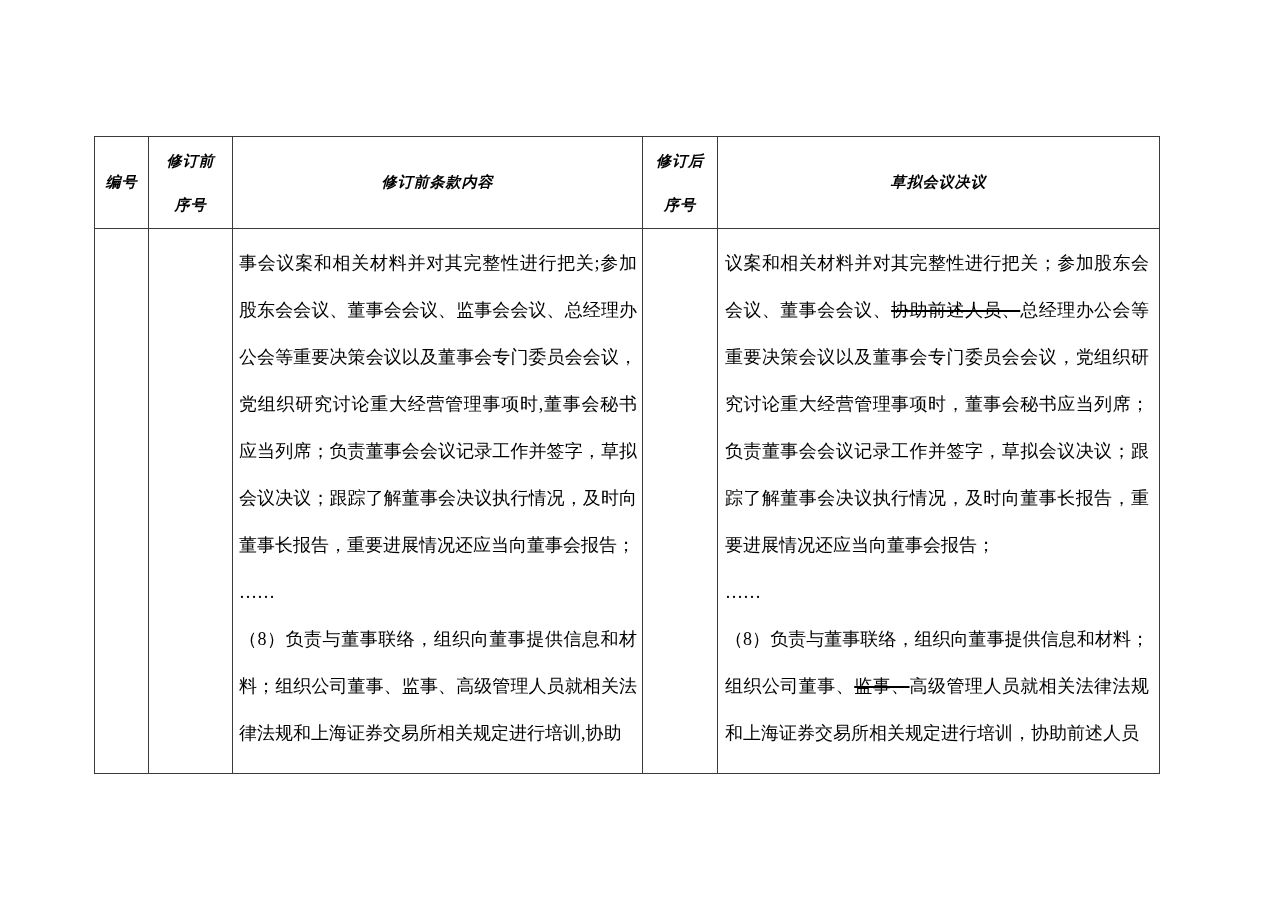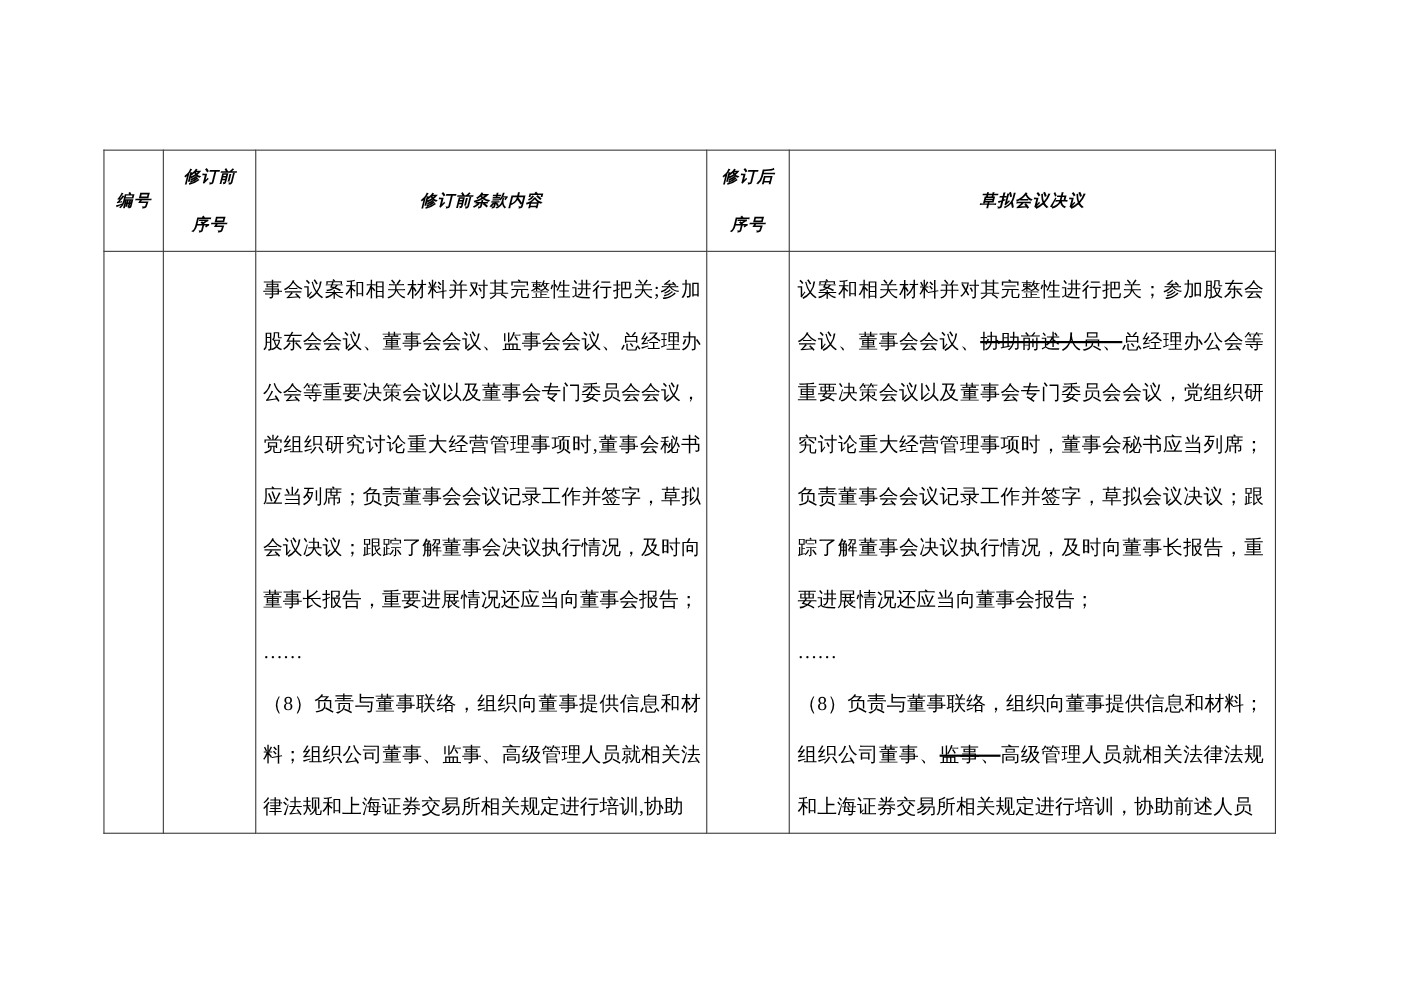--- a/index.html
+++ b/index.html
@@ -45,21 +45,21 @@
   }
   .rev-table td {
     vertical-align: top;
     padding: 0;
   }
   td.content-cell {
     font-size: 18px;
     line-height: 47px;
     text-align: justify;
   }
-  td.pre-content-cell  { padding: 11px 5px 0 6px; margin-top: 16px; }
+  td.pre-content-cell  { padding: 11px 5px 16px 6px; margin-top: 16px; }
   td.post-content-cell { padding: 11px 10px 0 7px; }
   .para {
     margin: 0;
     word-break: normal;
   }
   .strike {
     text-decoration: line-through;
     text-decoration-thickness: 1.5px;
   }
   .page-number {

